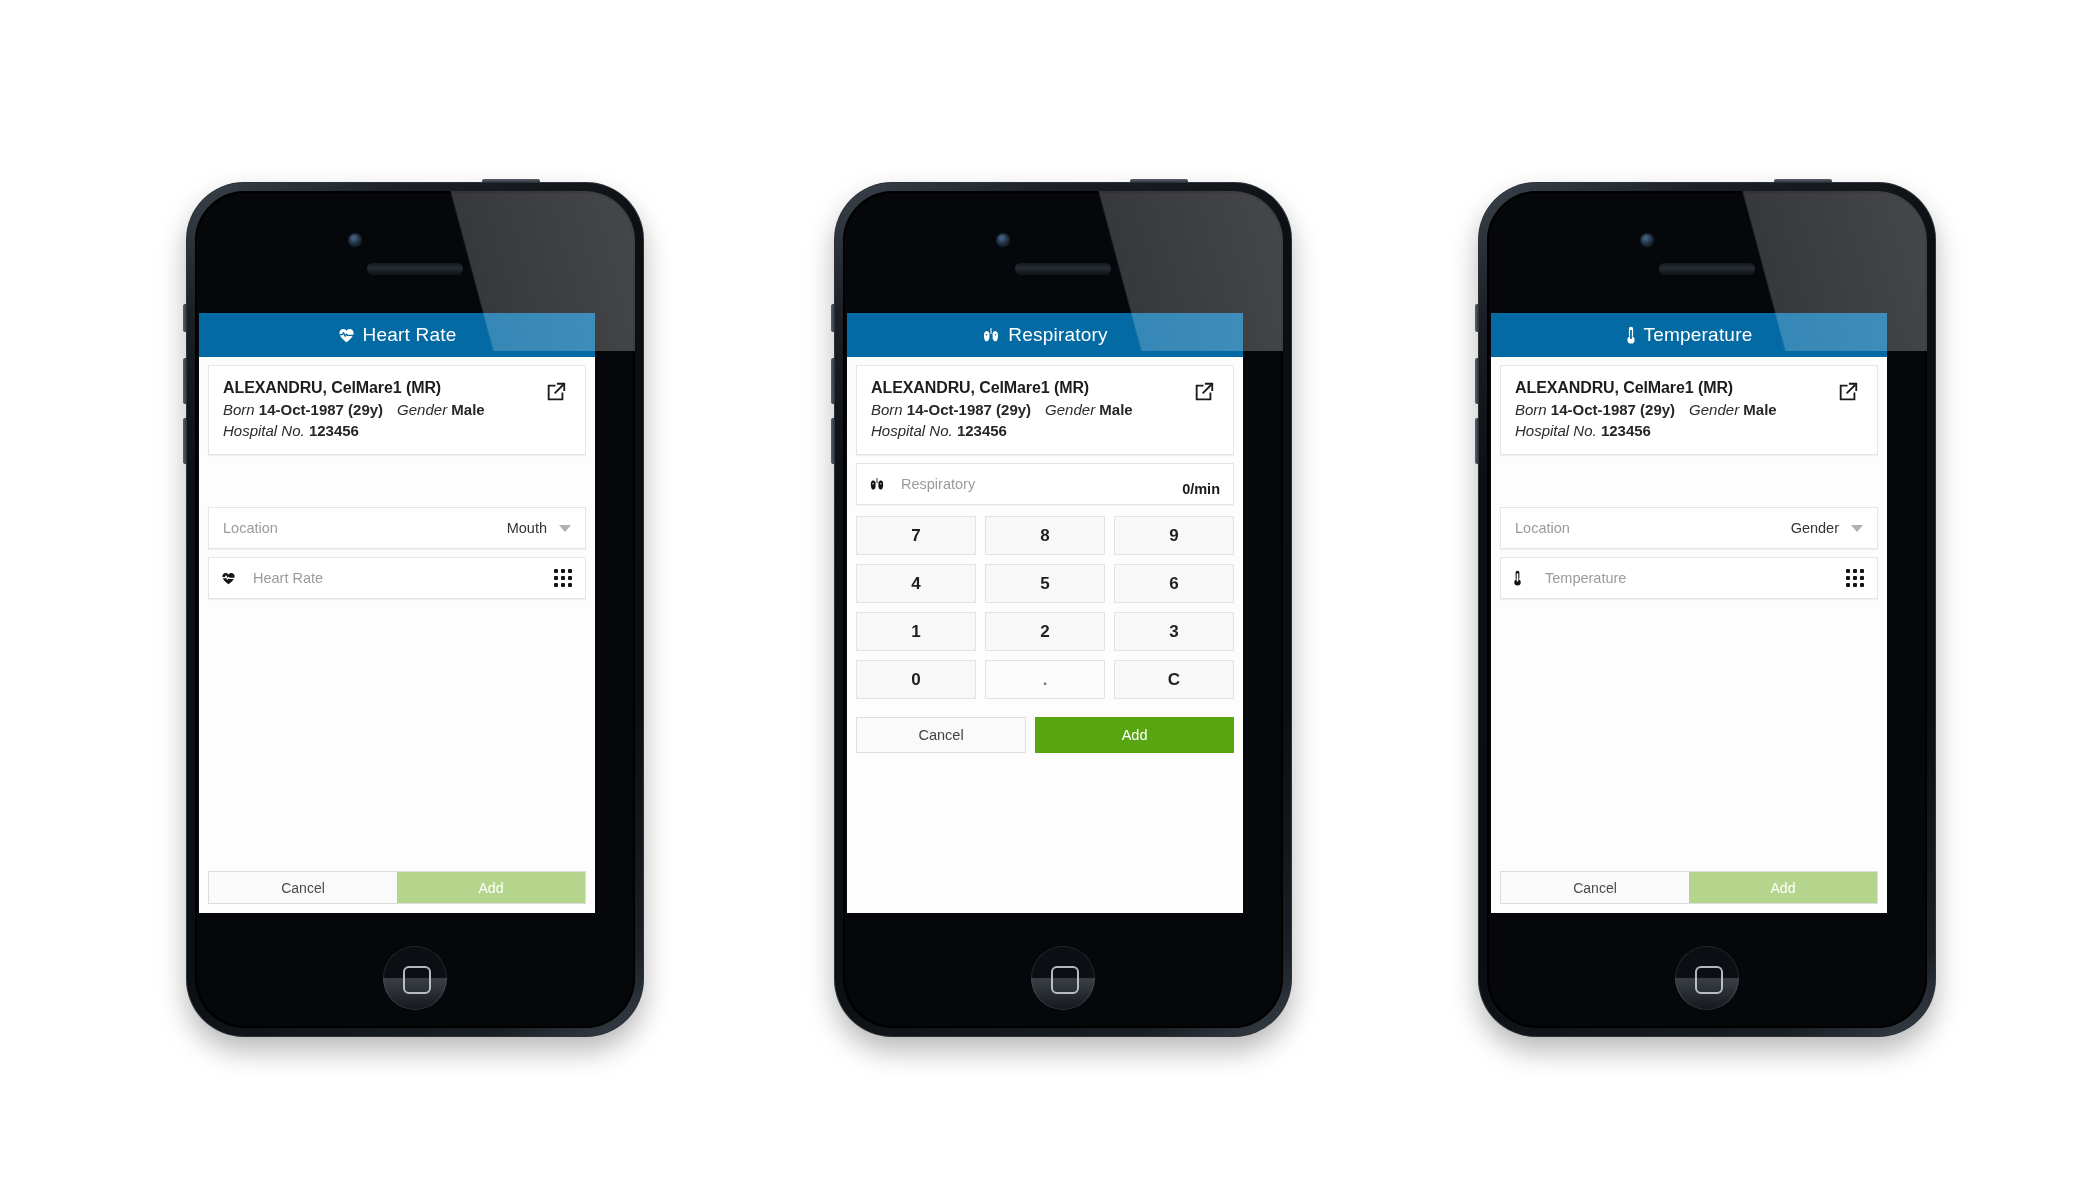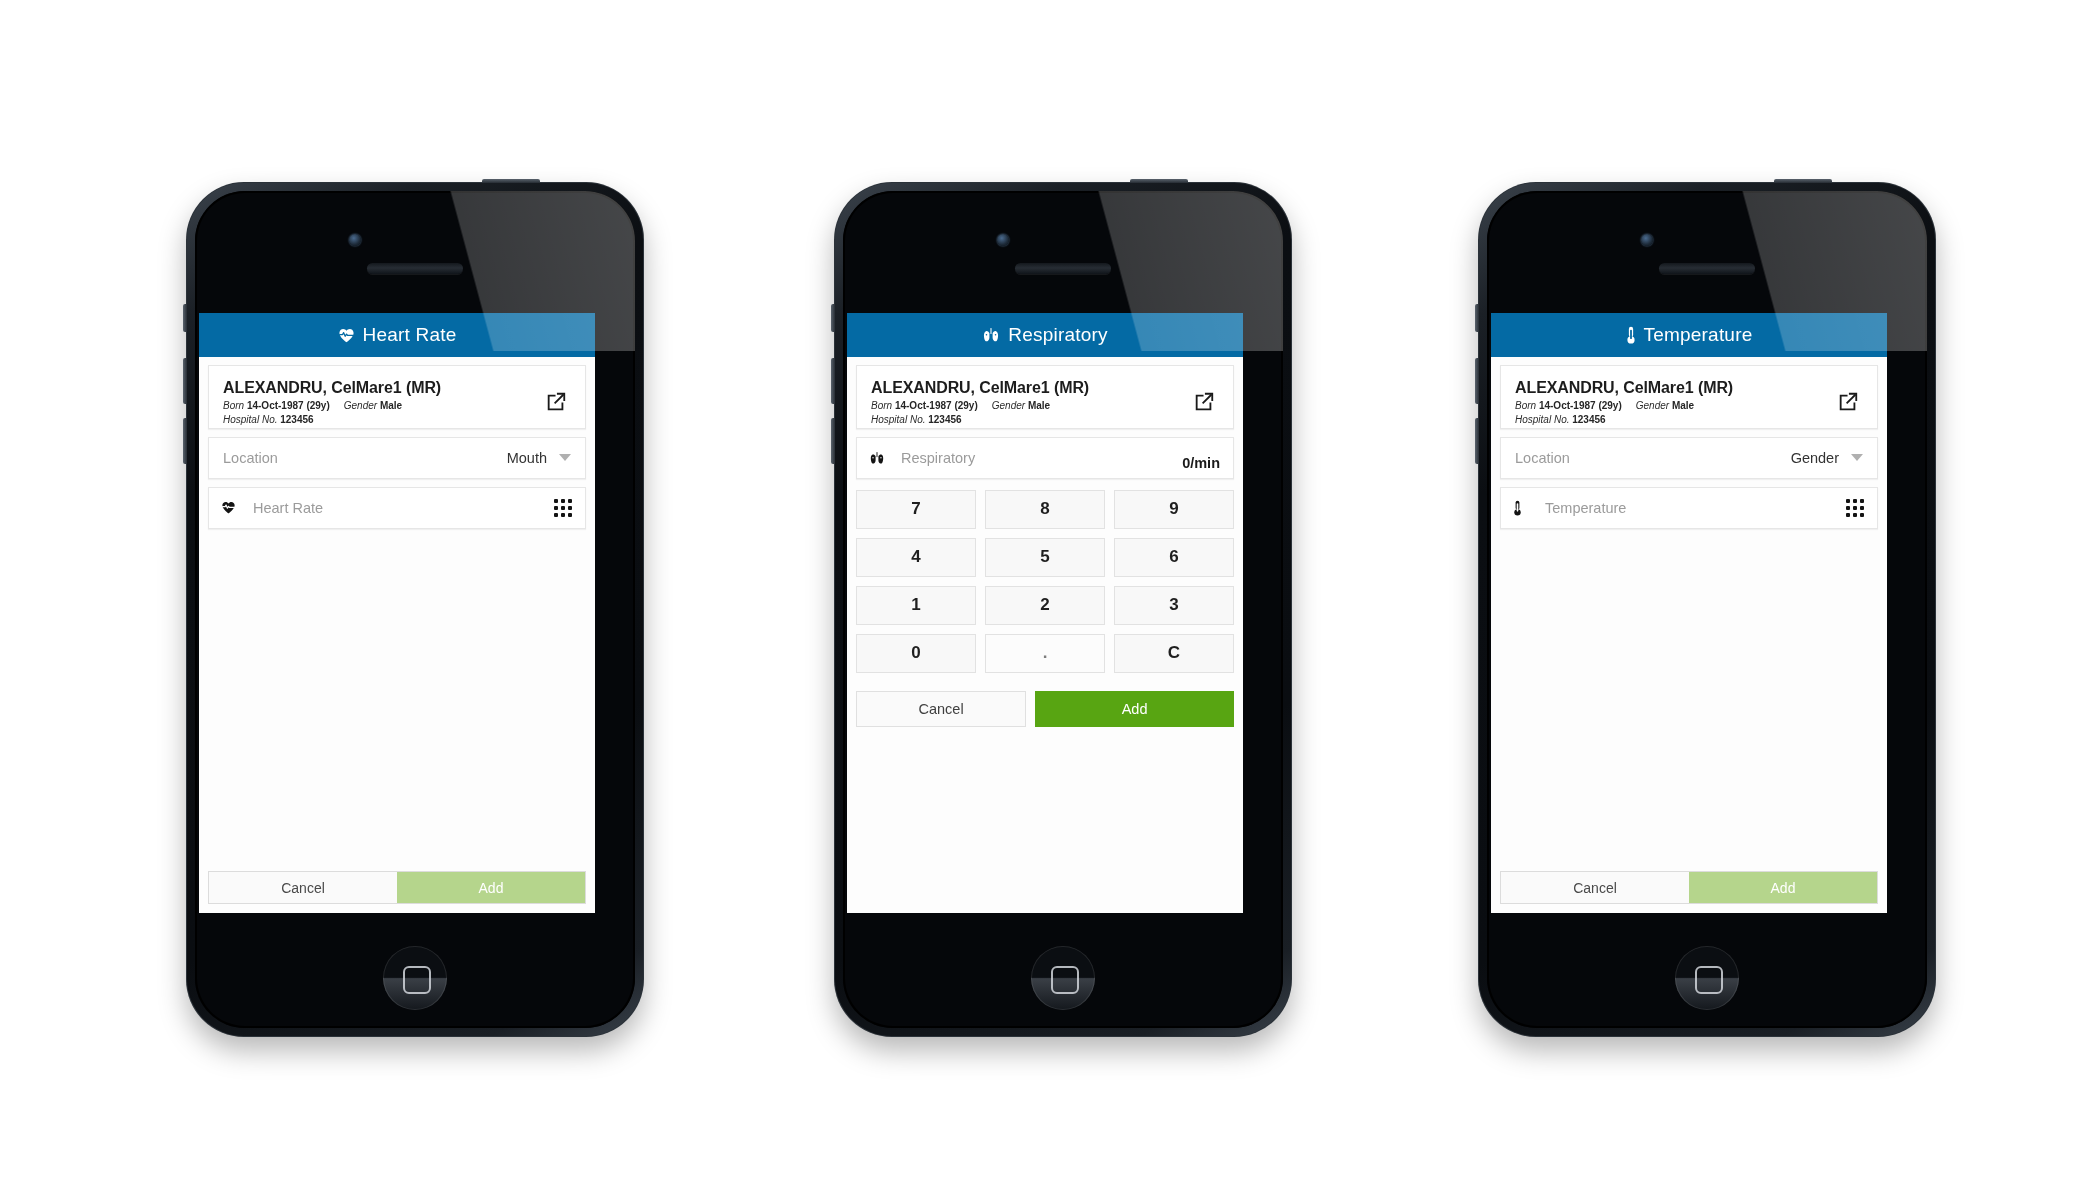--- a/index.html
+++ b/index.html
@@ -143,34 +143,34 @@
   }
 
   .card {
     background: #ffffff;
     border: 1px solid #e6e6e6;
     box-shadow: 0 1px 1px rgba(0,0,0,.05);
   }
 
   .patient {
     display: flex;
-    align-items: center;
-    padding: 11px 14px 0 14px;
+    align-items: flex-start;
+    padding: 11px 14px 12px 14px;
     margin-bottom: 8px;
   }
   .patient-info { flex: 1 1 auto; }
   .p-name {
     font-size: 16px;
     font-weight: bold;
     color: #1d1d1d;
     letter-spacing: -.1px;
     line-height: 1.35;
   }
   .p-line {
-    font-size: 10px;
+    font-size: 15px;
     color: #262626;
     line-height: 1.45;
     white-space: nowrap;
   }
   .p-line i { font-style: italic; color: #2b2b2b; }
   .p-line b { font-weight: bold; }
   .p-gap { display:inline-block; width: 14px; }
   .ext-btn {
     flex: 0 0 auto;
     width: 30px; height: 30px;
@@ -178,20 +178,21 @@
     margin-left: 8px;
     cursor: pointer;
   }
 
   .row {
     display: flex;
     align-items: center;
     height: 42px;
     padding: 0 14px;
     margin-bottom: 8px;
+    margin-top: 44px;
   }
   .row-label {
     font-size: 14.5px;
     color: #9b9b9b;
     flex: 1 1 auto;
   }
   .row-value {
     font-size: 14.5px;
     color: #333;
     margin-right: 12px;

